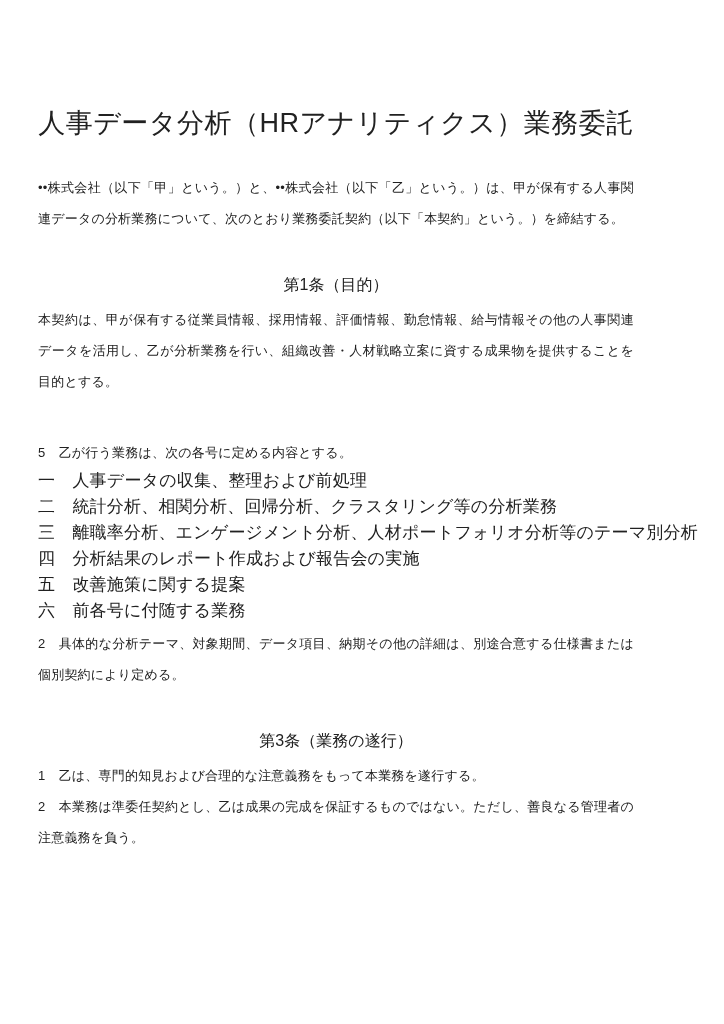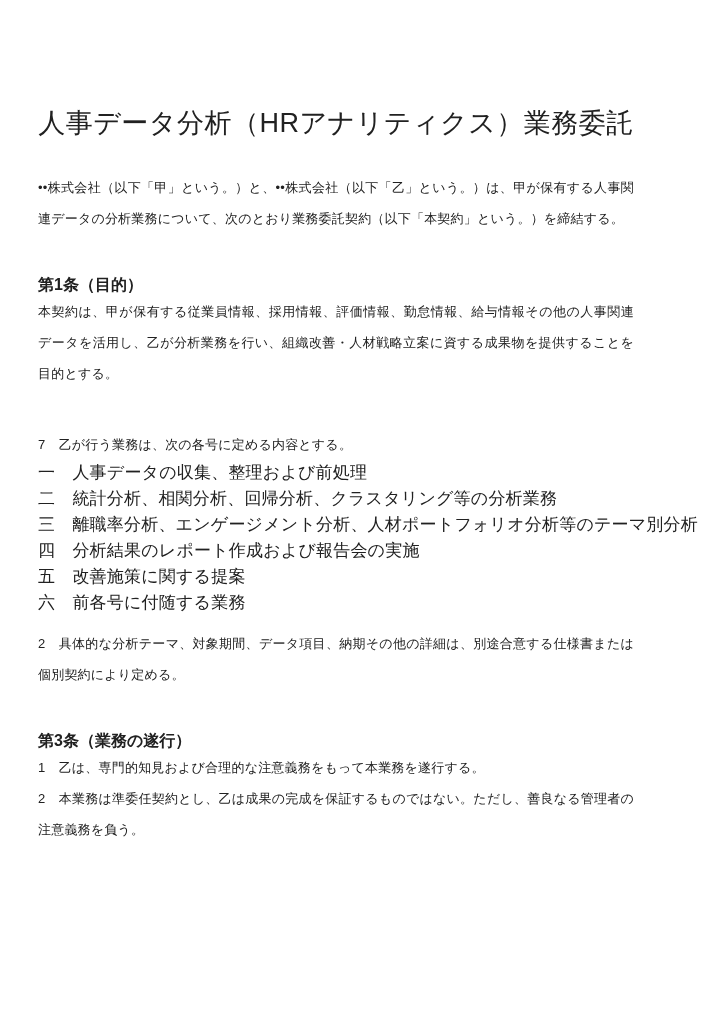--- a/index.html
+++ b/index.html
@@ -40,58 +40,59 @@
     text-align: justify;
     letter-spacing: 0.2px;
   }
   .preamble {
     margin-top: 17px;
   }
   .article {
     margin-top: 40px;
   }
   .article-heading {
-    margin: 0;
+    margin: 8px;
     font-size: 16px;
-    font-weight: bold;
+    font-weight: normal;
     line-height: 22px;
+    text-align: center;
   }
   .item-list {
     list-style: none;
     margin: 0;
     padding: 0;
     font-size: 17px;
     line-height: 26px;
     letter-spacing: 0.2px;
   }
   .item-list li {
     white-space: nowrap;
   }
   .clause-after {
-    margin-top: 12px;
+    margin-top: 4px;
   }
 </style>
 </head>
 <body>
 
 <div class="page">
 
   <h1 class="doc-title">
     <span class="title-line">人事データ分析（HRアナリティクス）業務委託</span>
   </h1>
 
   <p class="body-text preamble">••株式会社（以下「甲」という。）と、••株式会社（以下「乙」という。）は、甲が保有する人事関連データの分析業務について、次のとおり業務委託契約（以下「本契約」という。）を締結する。</p>
 
   <section class="article">
     <h2 class="article-heading">第1条（目的）</h2>
     <p class="body-text">本契約は、甲が保有する従業員情報、採用情報、評価情報、勤怠情報、給与情報その他の人事関連データを活用し、乙が分析業務を行い、組織改善・人材戦略立案に資する成果物を提供することを目的とする。</p>
   </section>
 
   <section class="article">
-    <p class="body-text">7　乙が行う業務は、次の各号に定める内容とする。</p>
+    <p class="body-text">5　乙が行う業務は、次の各号に定める内容とする。</p>
     <ul class="item-list">
       <li>一　人事データの収集、整理および前処理</li>
       <li>二　統計分析、相関分析、回帰分析、クラスタリング等の分析業務</li>
       <li>三　離職率分析、エンゲージメント分析、人材ポートフォリオ分析等のテーマ別分析</li>
       <li>四　分析結果のレポート作成および報告会の実施</li>
       <li>五　改善施策に関する提案</li>
       <li>六　前各号に付随する業務</li>
     </ul>
     <p class="body-text clause-after">2　具体的な分析テーマ、対象期間、データ項目、納期その他の詳細は、別途合意する仕様書または個別契約により定める。</p>
   </section>

